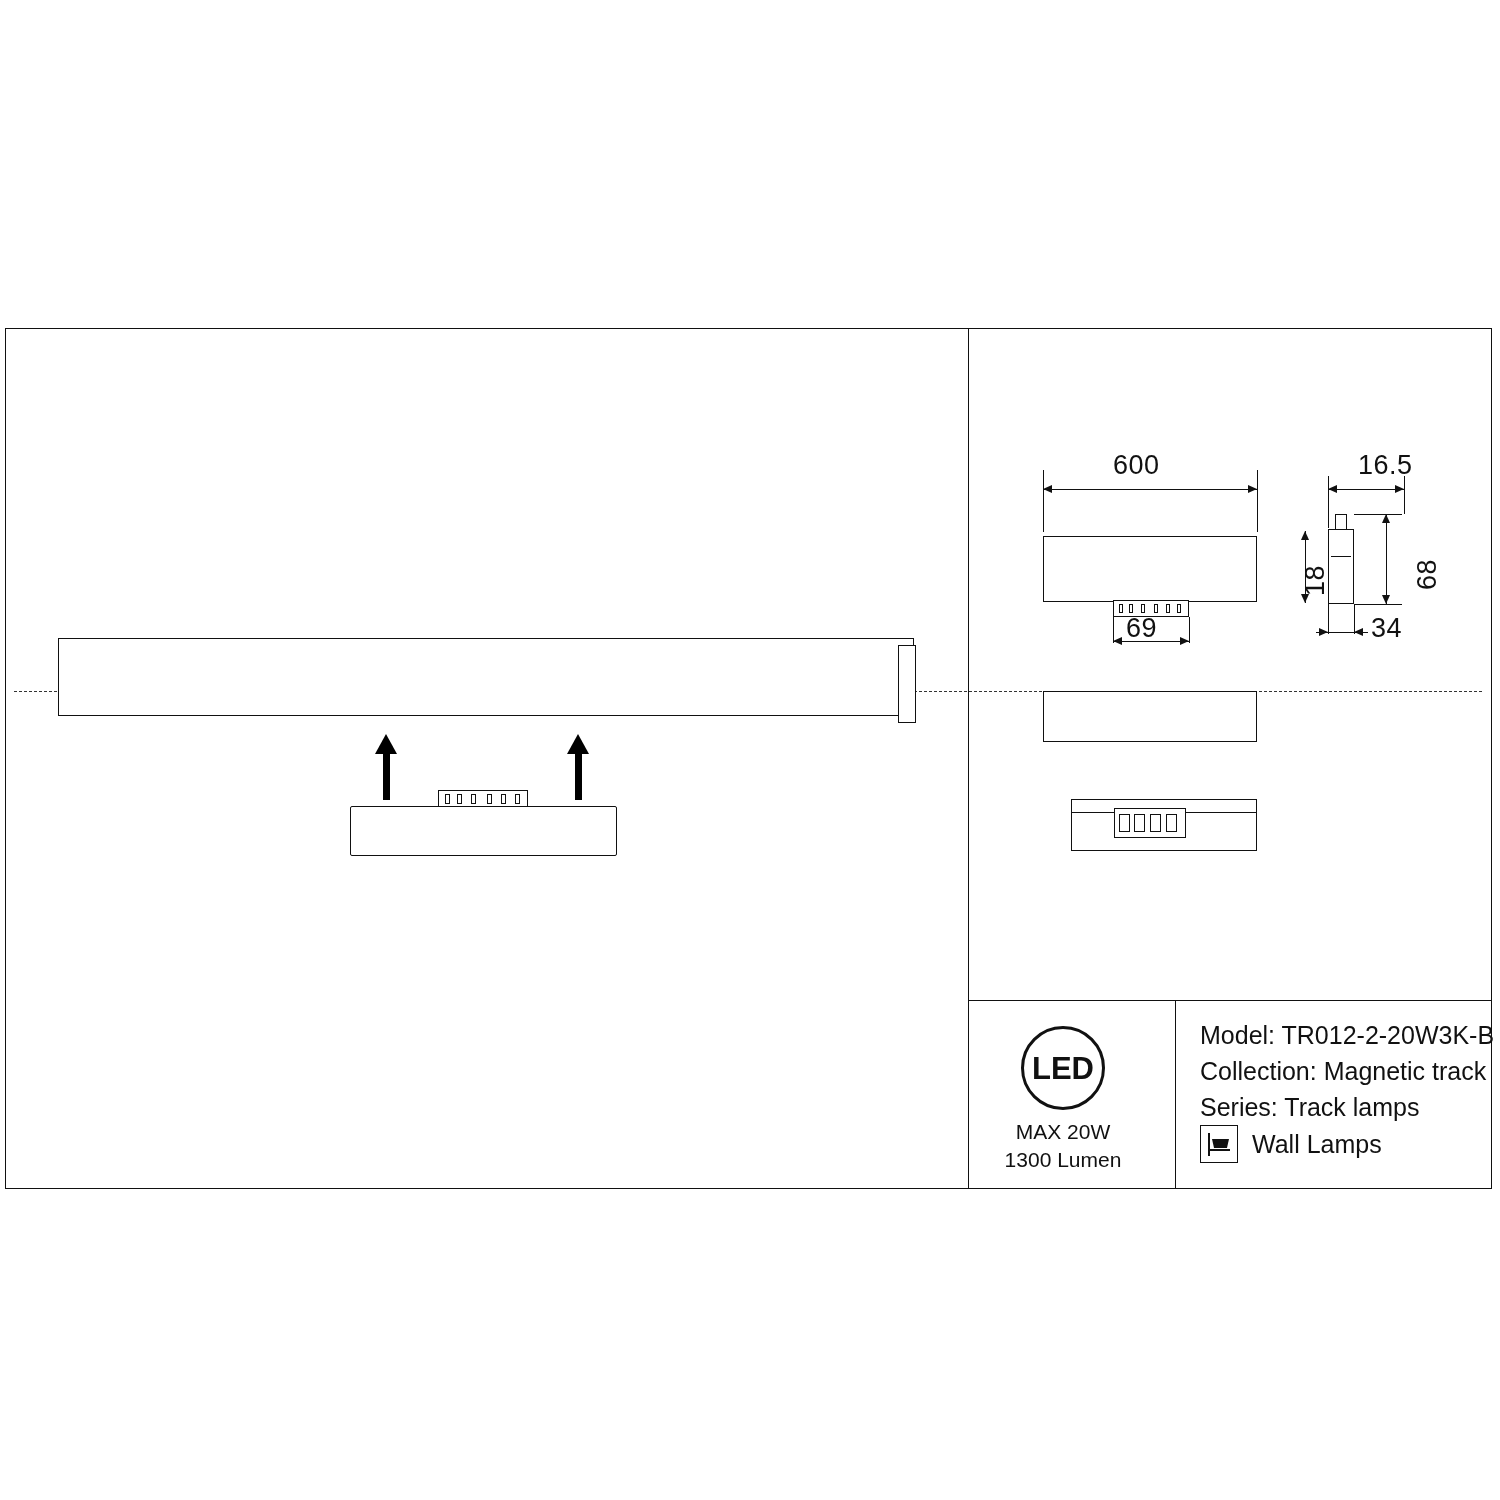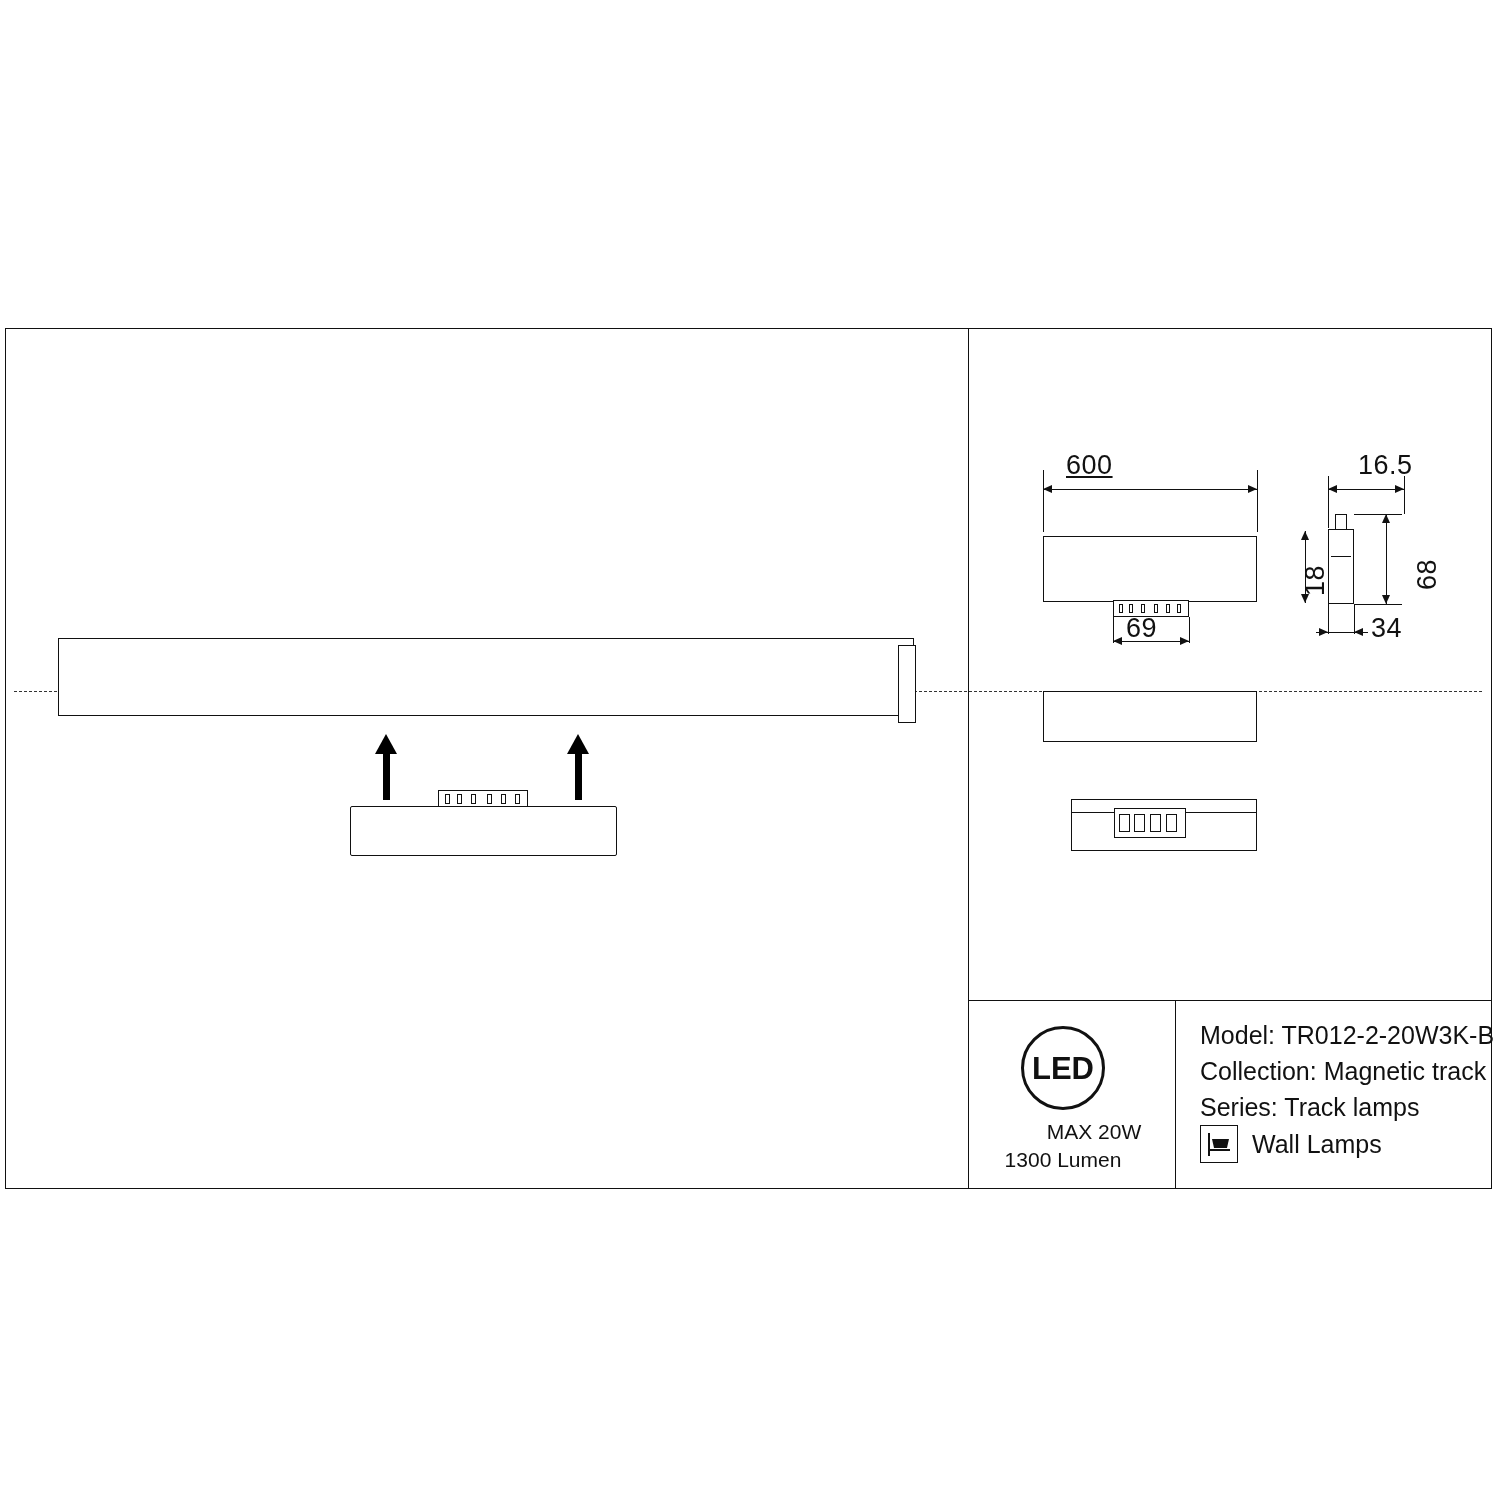--- a/index.html
+++ b/index.html
@@ -346,21 +346,21 @@
     text-align: right;
   }
   .led-caption {
     position: absolute;
     left: 968px;
     width: 190px;
     text-align: center;
     font-size: 21px;
     color: #111;
   }
-  .led-caption.l1 { top: 1120px; padding-left: 31px; }
+  .led-caption.l1 { top: 1120px; }
   .led-caption.l2 { top: 1148px; }
 
   
   .info {
     position: absolute;
     left: 1200px;
     top: 1017px;
     font-size: 25px;
     line-height: 36px;
     color: #111;
@@ -443,21 +443,21 @@
     <div class="pin" style="left:62px;"></div>
     <div class="pin" style="left:76px;"></div>
   </div>
   <div class="module"></div>
 
   <div class="ext-v" style="left:1043px; top:470px; height:62px;"></div>
   <div class="ext-v" style="left:1257px; top:470px; height:62px;"></div>
   <div class="dim-line-h" style="left:1043px; top:489px; width:214px;"></div>
   <div class="tick-left" style="left:1043px; top:485px;"></div>
   <div class="tick-right" style="left:1248px; top:485px;"></div>
-  <div class="dim-text" style="left:1066px; top:450px;text-decoration:underline;">600</div>
+  <div class="dim-text" style="left:1113px; top:450px;">600</div>
 
   <div class="sv-front"></div>
   <div class="sv-front-conn">
     <div class="pin" style="left:5px;"></div>
     <div class="pin" style="left:15px;"></div>
     <div class="pin" style="left:27px;"></div>
     <div class="pin" style="left:40px;"></div>
     <div class="pin" style="left:52px;"></div>
     <div class="pin" style="left:63px;"></div>
   </div>

